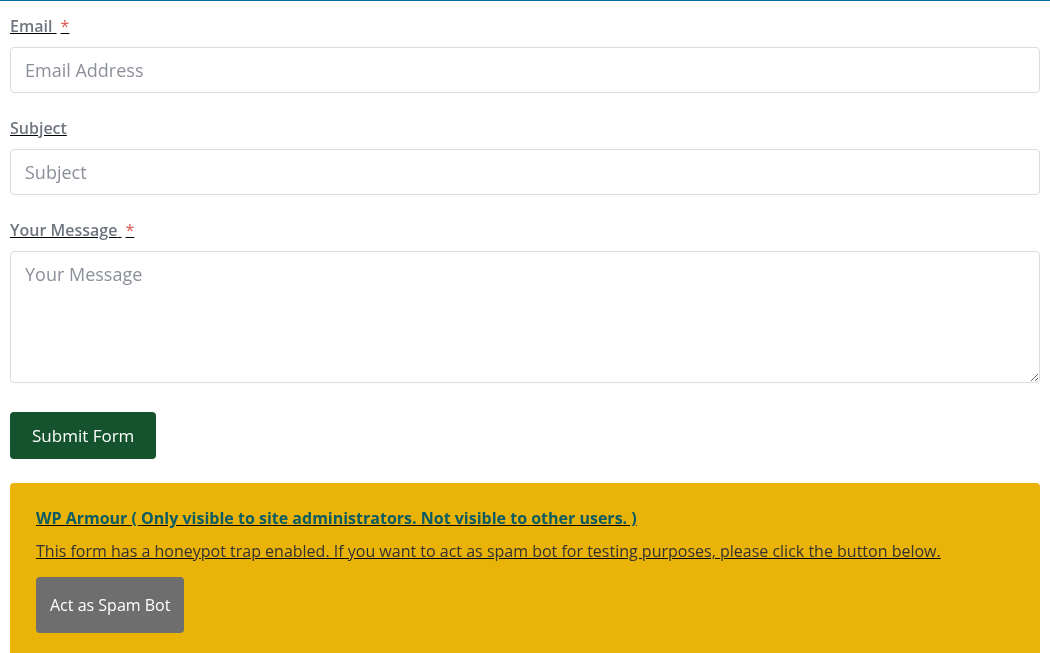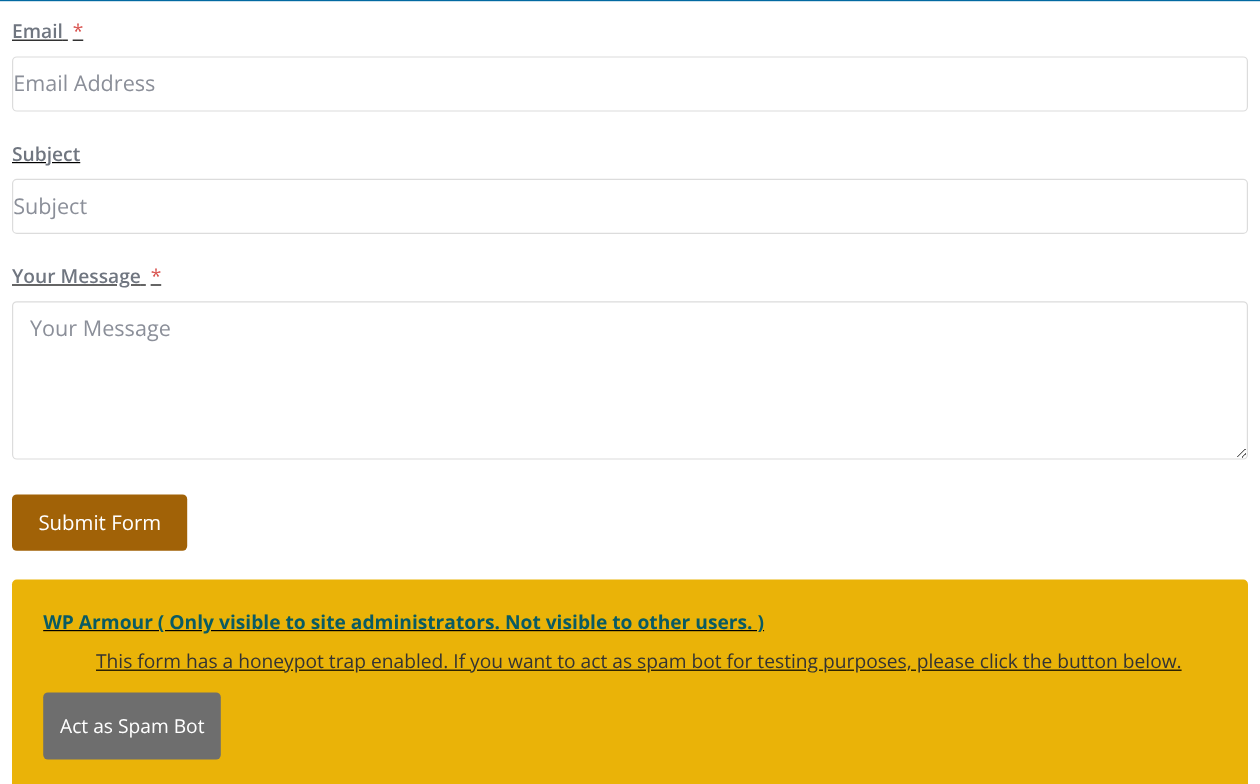--- a/index.html
+++ b/index.html
@@ -29,21 +29,21 @@
       font-weight: 600;
       margin-bottom: 10px;
     }
     .required-mark {
       color: #d9534f;
       margin-left: 4px;
       font-weight: 400;
     }
     .form-input {
       width: 100%;
-      padding: 10px 0;
+      padding: 10px 14px;
       font-size: 18px;
       color: #555;
       border: 1px solid #dcdcdc;
       border-radius: 4px;
       font-family: inherit;
       background: #fff;
     }
     .form-input::placeholder {
       color: #8b8f99;
       opacity: 1;
@@ -58,21 +58,21 @@
       font-family: inherit;
       min-height: 132px;
       resize: both;
       background: #fff;
     }
     .form-textarea::placeholder {
       color: #8b8f99;
       opacity: 1;
     }
     .submit-button {
-      background: #a16207;
+      background: #14532d;
       color: #ffffff;
       border: none;
       padding: 12px 22px;
       font-size: 17px;
       border-radius: 4px;
       cursor: pointer;
       font-family: inherit;
       margin-bottom: 24px;
     }
     .admin-notice {
@@ -85,21 +85,20 @@
       color: #0a5b63;
       font-size: 16px;
       font-weight: 700;
       margin-bottom: 10px;
     }
     .admin-notice-text {
       color: #333333;
       font-size: 16px;
       margin-bottom: 14px;
       line-height: 1.5;
-      margin-left: 44px;
     }
     .spam-bot-button {
       background: #6e6e6e;
       color: #ffffff;
       border: none;
       padding: 17px 14px;
       font-size: 16px;
       border-radius: 4px;
       cursor: pointer;
       font-family: inherit;

